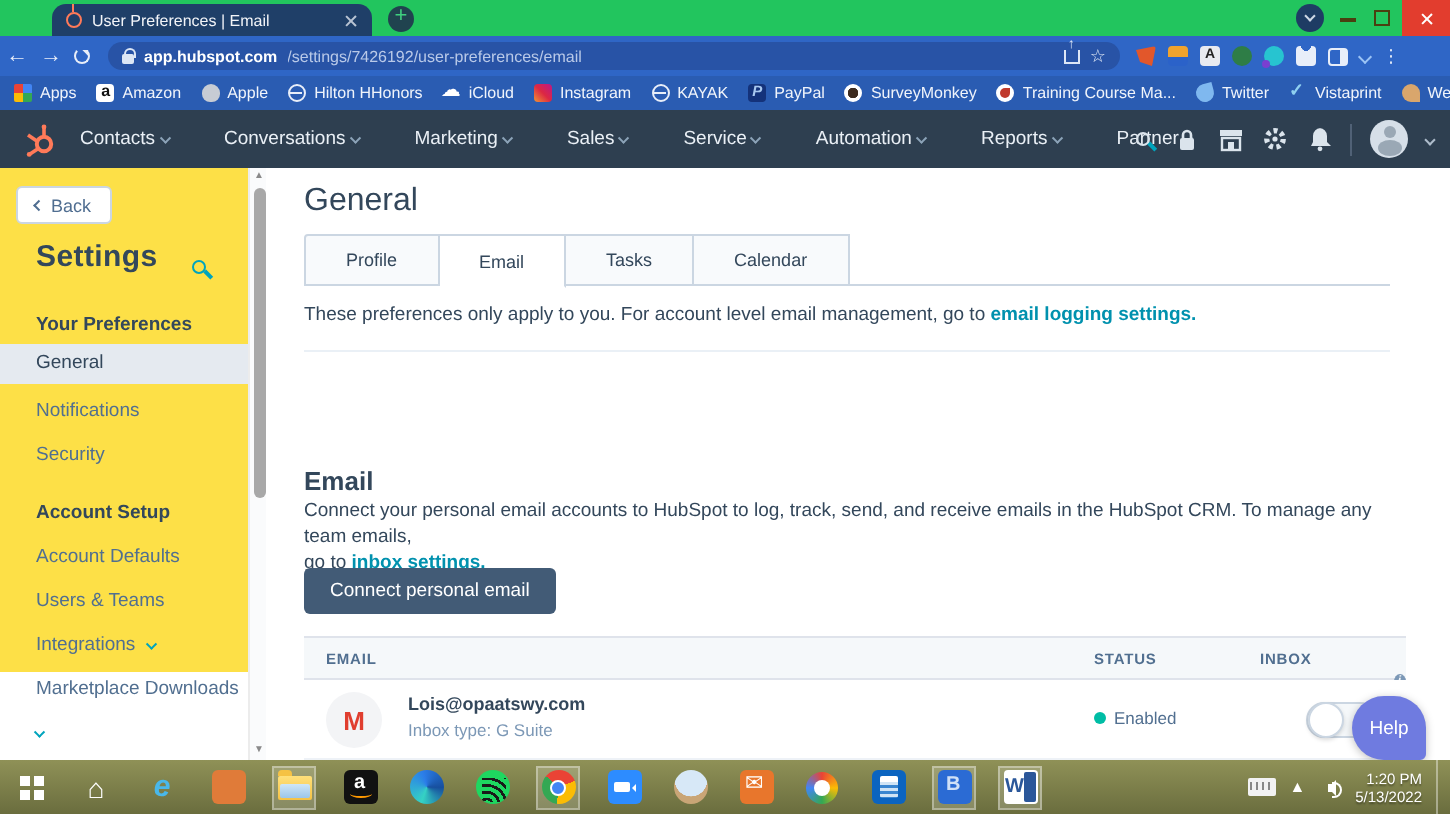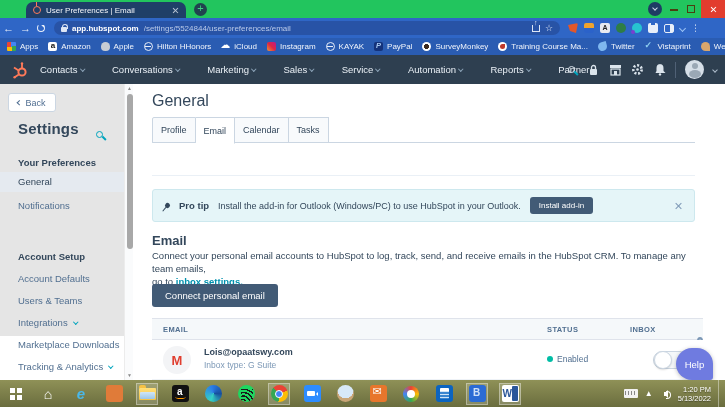--- a/index.html
+++ b/index.html
@@ -83,42 +83,42 @@
   .hs-divider { width:1px; height:16px; background:#506176; }
   .avatar { width:19px; height:19px; border-radius:50%; background:#d6dfe8; position:relative; overflow:hidden; }
   .avatar::before { content:""; position:absolute; left:6.5px; top:3px; width:6px; height:6px; border-radius:50%; background:#9aa8b5; }
   .avatar::after { content:""; position:absolute; left:3.5px; top:10px; width:12px; height:8px; border-radius:50%; background:#9aa8b5; }
   .hs-right .chev { color:#aebccb; width:4px; height:4px; }
 
   
   .content { position:absolute; left:0; top:84px; width:725px; height:296px; background:#fff; }
 
   
-  .sidebar { position:absolute; left:0; top:0; width:124px; height:252px; background:#e5e5e5;padding-left:12px; }
+  .sidebar { position:absolute; left:0; top:0; width:124px; height:252px; background:#fde047;padding-left:12px; }
   .back-btn { position:absolute; left:8px; top:9px; height:19px; padding:0 9px; border:1px solid #cbd6e2; border-radius:3px; display:flex; align-items:center; gap:4px; color:#506e91; font-size:9px; background:#fff; }
   .back-btn .chev { width:3.5px; height:3.5px; transform:rotate(135deg); border-width:1.2px; }
   .sb-title { position:absolute; left:18px; top:36px; font-size:15px; font-weight:bold; color:#33475b; letter-spacing:.2px; }
   .mag { width:7px; height:7px; border:1.6px solid #00a4bd; border-radius:50%; position:relative; display:inline-block; }
   .mag::after { content:""; position:absolute; right:-3px; bottom:-3px; width:1.6px; height:4.5px; background:#00a4bd; transform:rotate(-45deg); }
   .sb-search { position:absolute; left:96px; top:40px; }
   .sb-header { position:absolute; left:18px; font-size:9.5px; font-weight:bold; color:#33475b; }
   .sb-item { position:absolute; left:0; width:124px; height:20px; line-height:20px; padding-left:18px; font-size:9.5px; color:#516f90; display:flex; align-items:center; gap:6px; }
   .sb-item.active { background:#e5eaf0; color:#33475b; }
   .sb-item .chev { width:3.5px; height:3.5px; color:#00a4bd; border-width:1.4px; margin-top:-2px; }
 
   
   .sb-scroll { position:absolute; left:124px; top:0; width:9px; height:296px; background:#fafbfc; border-left:1px solid #ececec; }
   .sb-scroll .arrow { position:absolute; left:2px; width:5px; height:5px; color:#8a8a8a; font-size:5px; line-height:5px; }
   .sb-thumb { position:absolute; left:1.5px; top:10px; width:6px; height:155px; background:#a8a8a8; border-radius:3px; }
 
   
   .main { position:absolute; left:133px; top:0; width:570px; height:296px; }
   .pg-title { position:absolute; left:19px; top:8px; font-size:16px; color:#33475b; }
   .tabs { position:absolute; left:19px; top:33px; width:543px; height:26px; border-bottom:1px solid #cbd6e2; display:flex; }
-  .tab { height:26px; padding:0 8px; border:1px solid #cbd6e2; border-left:none; background:#f8fafc; display:flex; align-items:center; font-size:9px; color:#33475b; }
+  .tab { height:26px; padding:0 20px; border:1px solid #cbd6e2; border-left:none; background:#f8fafc; display:flex; align-items:center; font-size:9px; color:#33475b; }
   .tab:first-child { border-left:1px solid #cbd6e2; border-radius:2px 0 0 0; }
   .tab.active { background:#fff; border-bottom:1px solid #fff; margin-bottom:-1px; height:27px; }
   .intro { position:absolute; left:19px; top:68px; font-size:9.5px; color:#33475b; }
   a.tlink { color:#0091ae; font-weight:bold; text-decoration:none; }
   .divider { position:absolute; left:19px; top:91px; width:543px; height:1px; background:#eaf0f6; }
   .protip { position:absolute; left:19px; top:105px; width:543px; height:33px; background:#e5f5f8; border:1px solid #cde8ee; border-radius:3px; display:flex; align-items:center; padding:0 12px; gap:9px; }
   .pin { width:5px; height:5px; background:#33475b; border-radius:50%; position:relative; transform:rotate(40deg); flex:0 0 auto; }
   .pin::after { content:""; position:absolute; left:2px; top:4.5px; width:1.2px; height:5px; background:#33475b; }
   .protip-label { font-size:9.5px; font-weight:bold; color:#33475b; white-space:nowrap; }
   .protip-text { font-size:9px; color:#33475b; white-space:nowrap; }
@@ -212,21 +212,21 @@
       </div>
   </div>
 
   <div class="toolbar">
     <span class="navbtn">←</span>
     <span class="navbtn">→</span>
     <span class="refresh"></span>
     <div class="omnibox">
       <span class="lockico"></span>
       <span class="url-host">app.hubspot.com</span>
-      <span class="url-path">/settings/5524844/user-preferences/email</span>
+      <span class="url-path">/settings/7426192/user-preferences/email</span>
       <span class="share"></span>
       <span class="star">☆</span>
     </div>
     <div class="exts">
       <span class="ext ext1"></span>
       <span class="ext ext2"></span>
       <span class="ext ext3"></span>
       <span class="ext ext4"></span>
       <span class="ext ext5"></span>
       <span class="puzzle"></span>
@@ -380,36 +380,38 @@
         </div>
       <div class="sb-title">Settings</div>
       <span class="sb-search"><span class="mag"></span></span>
       <div class="sb-header" style="top:73px;">Your Preferences</div>
       <div class="sb-item active" style="top:88px;">
           <span>General</span>
         </div>
       <div class="sb-item" style="top:112px;">
           <span>Notifications</span>
         </div>
+      <div class="sb-item" style="top:134px;">
+          <span>Security</span>
+        </div>
       <div class="sb-header" style="top:167px;">Account Setup</div>
       <div class="sb-item" style="top:185px;">
           <span>Account Defaults</span>
         </div>
       <div class="sb-item" style="top:207px;">
           <span>Users &amp; Teams</span>
         </div>
       <div class="sb-item" style="top:229px;">
           <span>Integrations</span>
           <span class="chev"></span>
         </div>
       <div class="sb-item" style="top:251px;">
           <span>Marketplace Downloads</span>
         </div>
       <div class="sb-item" style="top:273px;">
-          <span>Tracking &amp; Analytics</span>
           <span class="chev"></span>
         </div>
     </div>
 
     <div class="sb-scroll">
       <span class="arrow" style="top:2px;">▲</span>
       <div class="sb-thumb"></div>
       <span class="arrow" style="bottom:2px;">▼</span>
     </div>
 
@@ -417,37 +419,34 @@
       <div class="pg-title">General</div>
 
       <div class="tabs">
         <div class="tab">
             <span>Profile</span>
           </div>
         <div class="tab active">
             <span>Email</span>
           </div>
         <div class="tab">
+            <span>Tasks</span>
+          </div>
+        <div class="tab">
             <span>Calendar</span>
           </div>
-        <div class="tab">
-            <span>Tasks</span>
-          </div>
-      </div>
-
+      </div>
+
+      <div class="intro">
+        <span>These preferences only apply to you. For account level email management, go to</span>
+        <a class="tlink" href="#">email logging settings.</a>
+      </div>
 
       <div class="divider"></div>
 
-      <div class="protip">
-        <span class="pin"></span>
-        <span class="protip-label">Pro tip</span>
-        <span class="protip-text">Install the add-in for Outlook (Windows/PC) to use HubSpot in your Outlook.</span>
-        <button class="btn-slate">Install add-in</button>
-        <span class="xicon"></span>
-      </div>
 
       <div class="sec-title">Email</div>
       <div class="sec-desc">
         <span>Connect your personal email accounts to HubSpot to log, track, send, and receive emails in the HubSpot CRM. To manage any team emails,</span><br>
         <span>go to</span>
         <a class="tlink" href="#">inbox settings.</a>
       </div>
 
       <button class="btn-slate connect-btn">Connect personal email</button>
 

